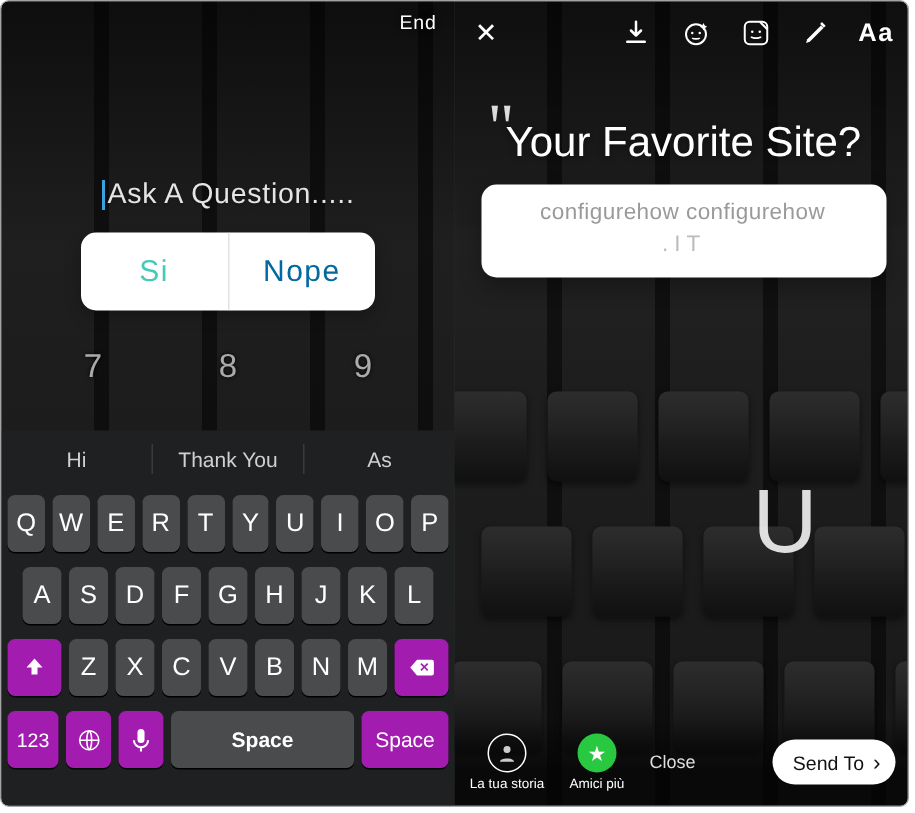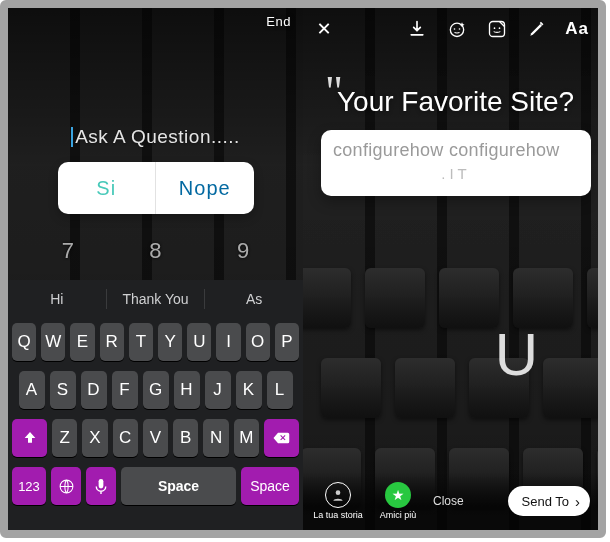--- a/index.html
+++ b/index.html
@@ -8,21 +8,21 @@
     height: 542px;
     background: #fff;
     font-family: -apple-system, Helvetica, Arial, sans-serif;
     overflow: hidden;
     position: relative;
   }
   .wrap {
     display: flex;
     width: 606px;
     height: 538px;
-    border: 8px solid #a3a3a3;
+    border: 1px solid #a3a3a3;
     border-radius: 6px;
     overflow: hidden;
     background: #222;
   }
   .panel {
     position: relative;
     width: 50%;
     height: 100%;
     overflow: hidden;
   }
@@ -125,21 +125,21 @@
   .big-quote { position:absolute; top:58px; left:22px; color:rgba(255,255,255,0.85); font-size:44px; font-family:Georgia,serif;}
   .headline {
     position:absolute; top:78px; left:34px; right:10px;
     color:#ffffff; font-size:28px; font-weight:400; text-shadow:0 1px 4px rgba(0,0,0,.4);
   }
   .sticker {
     position:absolute; top:122px; left:18px; width:270px;
     background:#fff; border-radius:10px; padding:10px 12px 14px;
     color:#9a9a9a; box-shadow:0 6px 14px rgba(0,0,0,.3);
   }
-  .sticker .line1 { font-size:18px; letter-spacing:.3px; white-space:nowrap; overflow:hidden;}
+  .sticker .line1 { font-size:15px; letter-spacing:.3px; white-space:nowrap; overflow:hidden;margin-left:27px;}
   .sticker .line2 { font-size:15px; text-align:center; color:#bcbcbc; letter-spacing:4px; margin-top:4px;}
 
   .big-U {
     position:absolute; top:312px; right:60px;
     color:rgba(255,255,255,.85); font-size:60px; font-weight:300;
   }
 
   .bottombar {
     position:absolute; bottom:0; left:0; right:0; height:58px;
     background:linear-gradient(180deg, rgba(0,0,0,0) 0%, rgba(0,0,0,.65) 60%);

